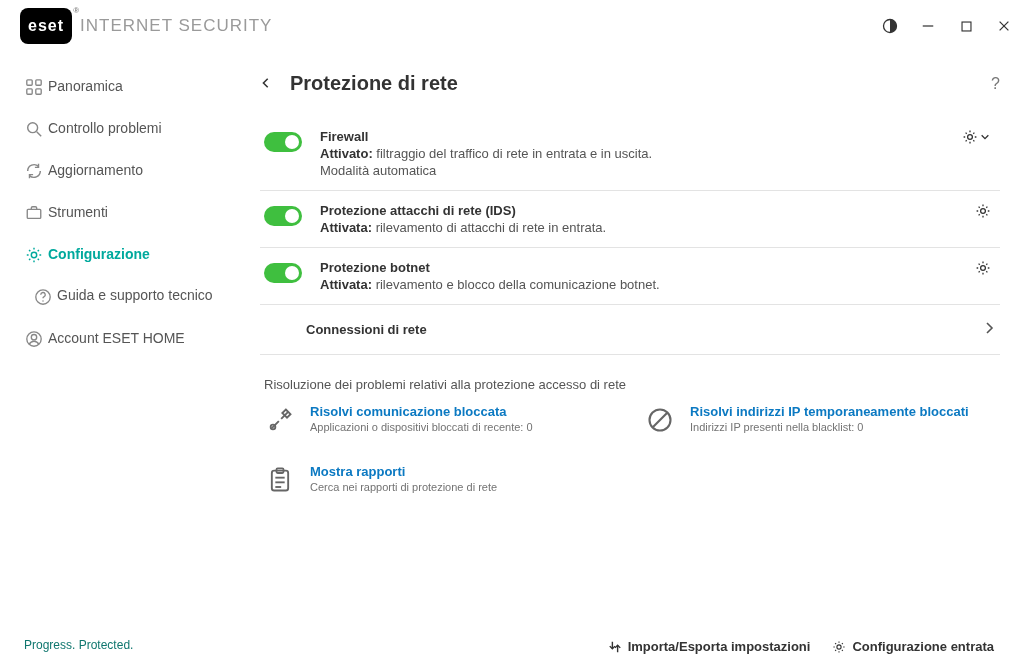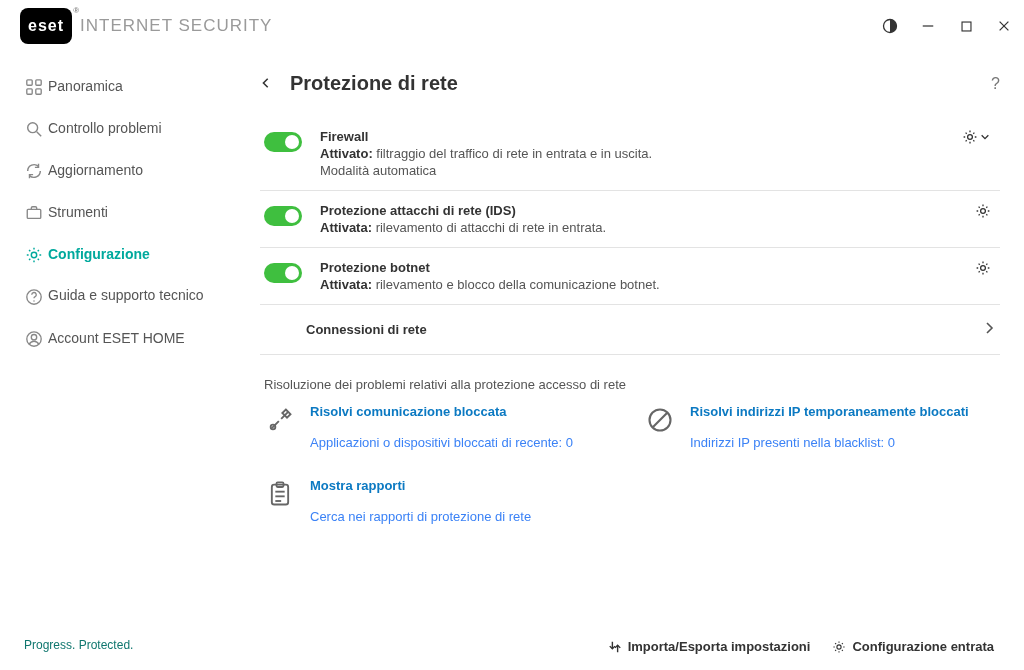--- a/index.html
+++ b/index.html
@@ -53,21 +53,21 @@
     display:flex; align-items:center;
     gap:4px;
     padding: 11px 20px 11px 24px;
     color:#555;
     cursor:pointer;
     font-size:14px;
   }
   .nav-item .nav-icon { width:20px; height:20px; flex:0 0 20px; display:flex; align-items:center; justify-content:center;}
   .nav-item.active { color:#00a99d; font-weight:600; }
   .nav-item.active svg { stroke:#00a99d; }
-  .nav-item.multiline { align-items:flex-start; }
+  .nav-item.multiline { align-items:flex-start;margin-left:9px; }
   .nav-item span.label { line-height:1.25; }
 
   .footer-text {
     margin-top:auto;
     padding: 18px 24px;
     color:#0f766e;
     font-size:12px;
   }
 
   
@@ -109,21 +109,21 @@
   .gear-svg { width:16px; height:16px; }
 
   .navlike .title { font-weight:700; color:#333; margin-left:42px;}
   .chevron-right { margin-left:auto; cursor:pointer;}
 
   .troubleshoot-title { margin:22px 0 12px 4px; color:#555;}
   .trouble-cards { display:flex; flex-wrap:wrap; gap:28px 40px; padding-left:4px;}
   .card { display:flex; gap:14px; width:340px; align-items:flex-start;}
   .card .card-icon { width:32px; height:32px; flex:0 0 32px; display:flex; align-items:center; justify-content:center;}
   .card .card-title { color:#0b79c2; font-weight:600; font-size:13px; cursor:pointer;}
-  .card .card-sub { color:#3b82f6; font-size:13px; margin-top:16px;}
+  .card .card-sub { color:#737373; font-size:11px; margin-top:2px;}
 
   .main-footer {
     margin-top:auto;
     display:flex;
     justify-content:flex-end;
     gap:22px;
     padding:14px 6px 16px 6px;
     color:#333;
     font-weight:600;
     font-size:13px;

